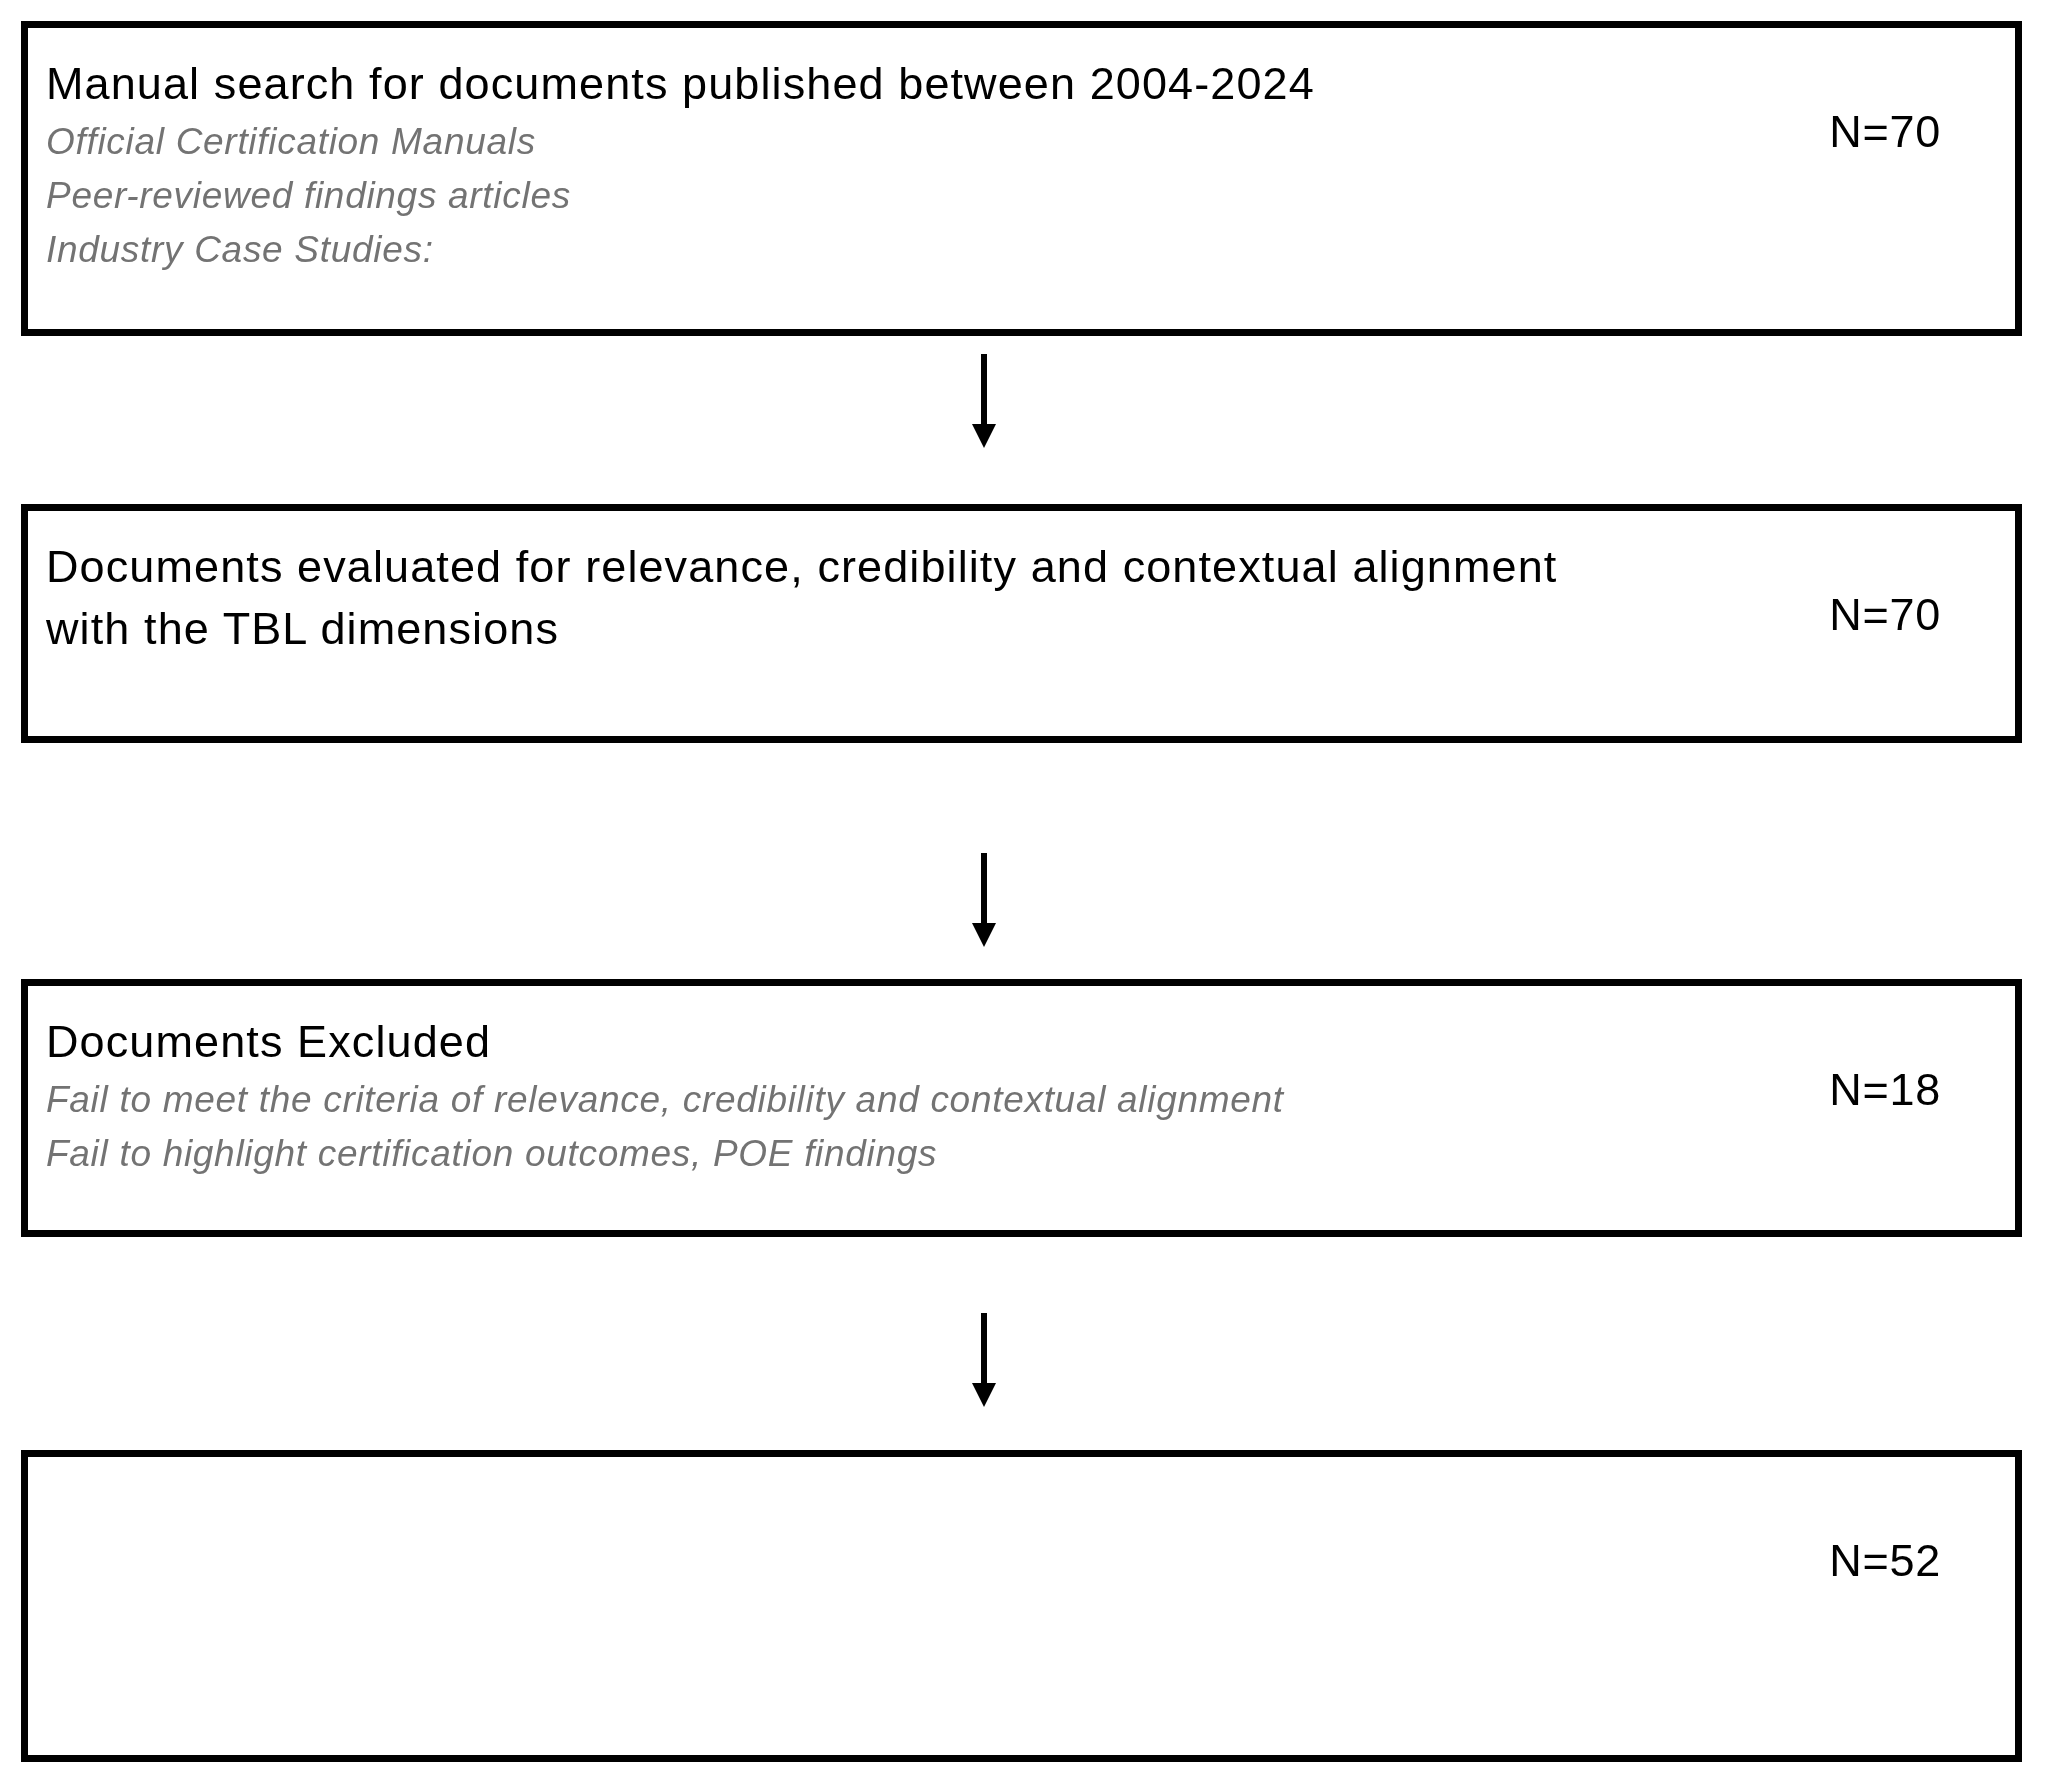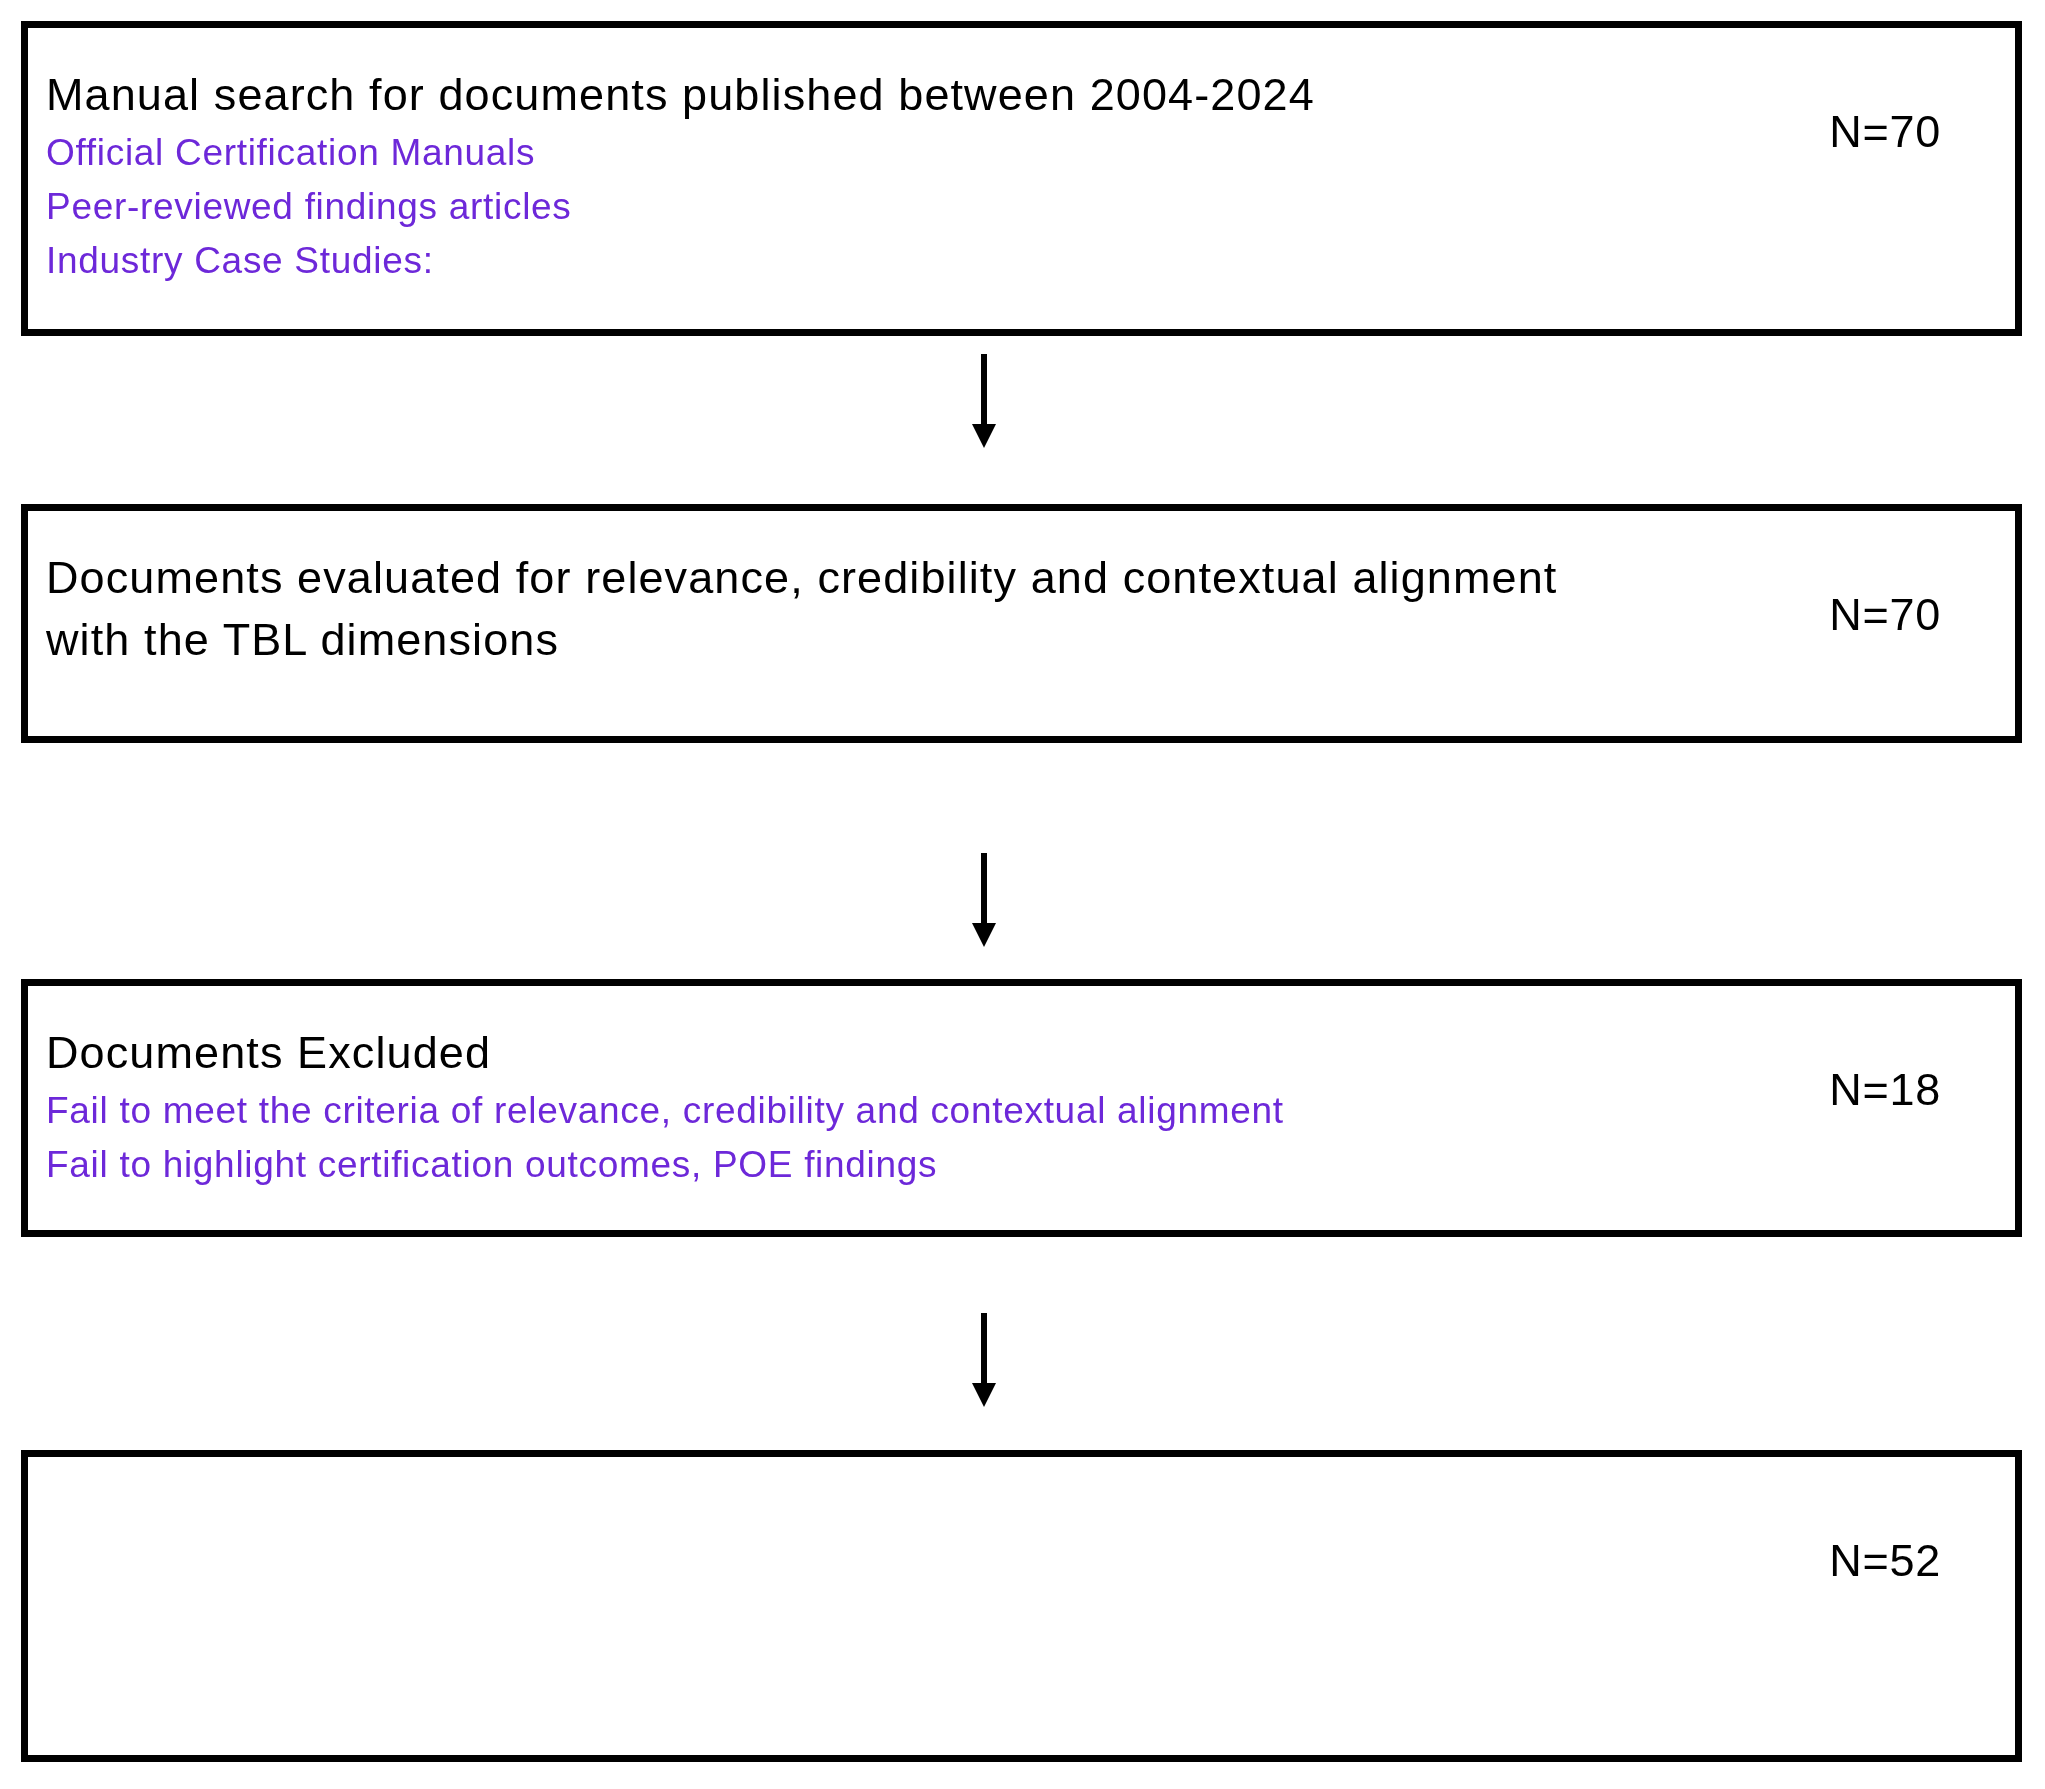--- a/index.html
+++ b/index.html
@@ -22,34 +22,35 @@
     border: 7.4px solid #000000;
     background: #ffffff;
     box-sizing: border-box;
   }
   #box-1 { top: 21px;   height: 315px; }
   #box-2 { top: 504px;  height: 239px; }
   #box-3 { top: 979px; height: 258px; }
   #box-4 { top: 1450px; height: 312px; }
 
   .box-text {
-    padding: 36px 0 0 18px;
+    padding: 25px 0 0 18px;
     max-width: 1597px;
   }
   .box-title {
     font-size: 45px;
     line-height: 62px;
     letter-spacing: 1.1px;
     color: #000000;
   }
   .box-line {
     font-size: 37px;
     line-height: 54px;
     letter-spacing: 0.7px;
-    color: #6d28d9;
+    color: #737373;
+    font-style: italic;
   }
   .n-label {
     position: absolute;
     top: 78px;
     right: 74px;
     font-size: 45px;
     letter-spacing: 0.7px;
     color: #000000;
     white-space: nowrap;
   }

